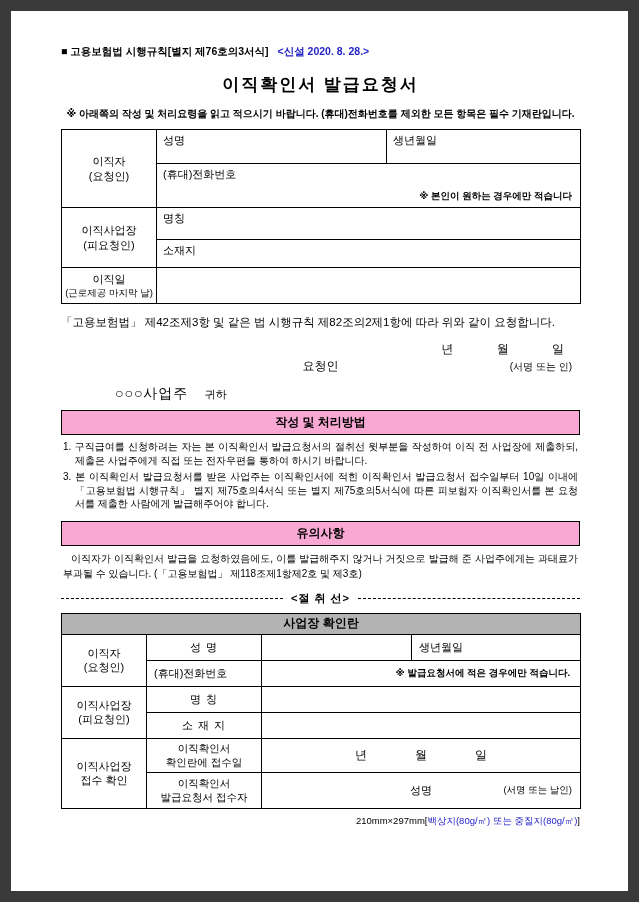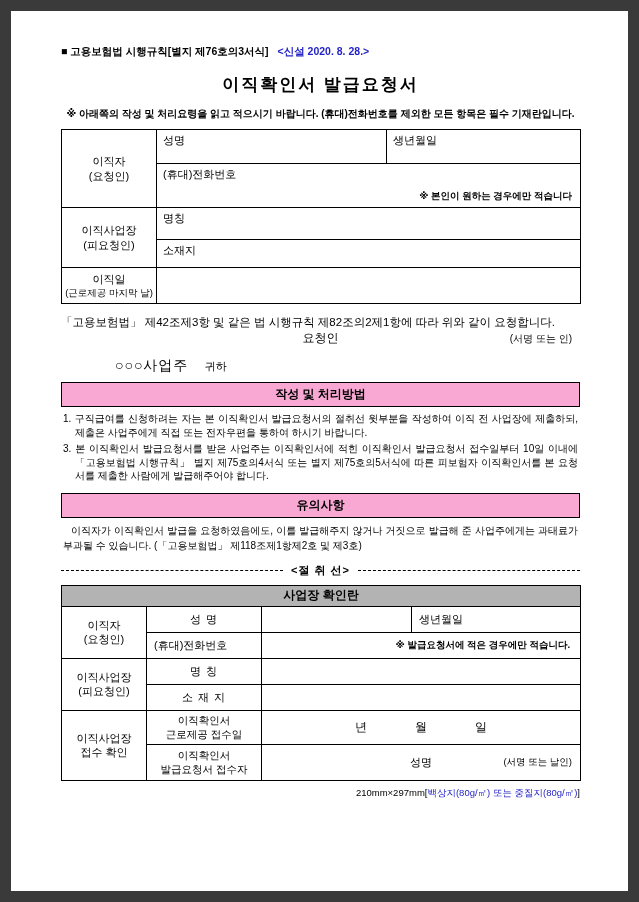--- a/index.html
+++ b/index.html
@@ -136,20 +136,25 @@
           <div>이직일</div>
           <div class="small">(근로제공 마지막 날)</div>
         </td>
         <td class="fieldcell" colspan="2"></td>
       </tr>
     </tbody>
   </table>
 
   <div class="statement">「고용보험법」 제42조제3항 및 같은 법 시행규칙 제82조의2제1항에 따라 위와 같이 요청합니다.</div>
 
+  <div class="date-line">
+    <span>년</span>
+    <span>월</span>
+    <span>일</span>
+  </div>
 
   <div class="requester-line">
     <div class="req-center">요청인</div>
     <div class="req-sign">(서명 또는 인)</div>
   </div>
 
   <div class="recipient-line">
     <span class="recipient-name">○○○사업주</span>
     <span class="recipient-suffix">귀하</span>
   </div>
@@ -209,21 +214,21 @@
         <td class="center-label">소 재 지</td>
         <td colspan="2"></td>
       </tr>
       <tr style="height:34px">
         <td class="rowlabel" rowspan="2">
           <div>이직사업장</div>
           <div>접수 확인</div>
         </td>
         <td class="two-line">
           <div>이직확인서</div>
-          <div>근로제공 접수일</div>
+          <div>확인란에 접수일</div>
         </td>
         <td colspan="2">
           <div class="ymd">
             <span>년</span>
             <span>월</span>
             <span>일</span>
           </div>
         </td>
       </tr>
       <tr style="height:36px">

